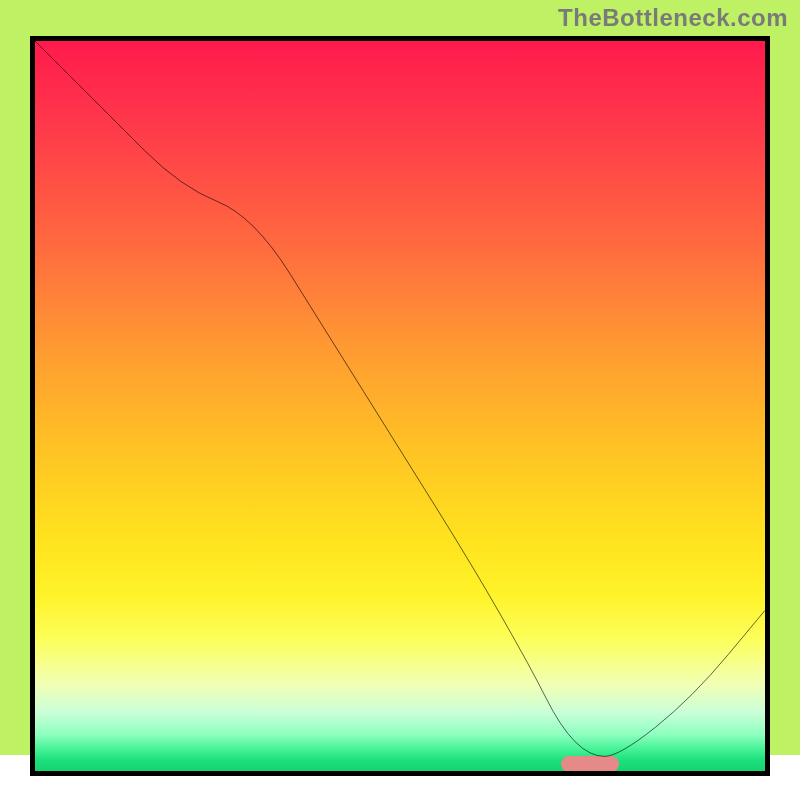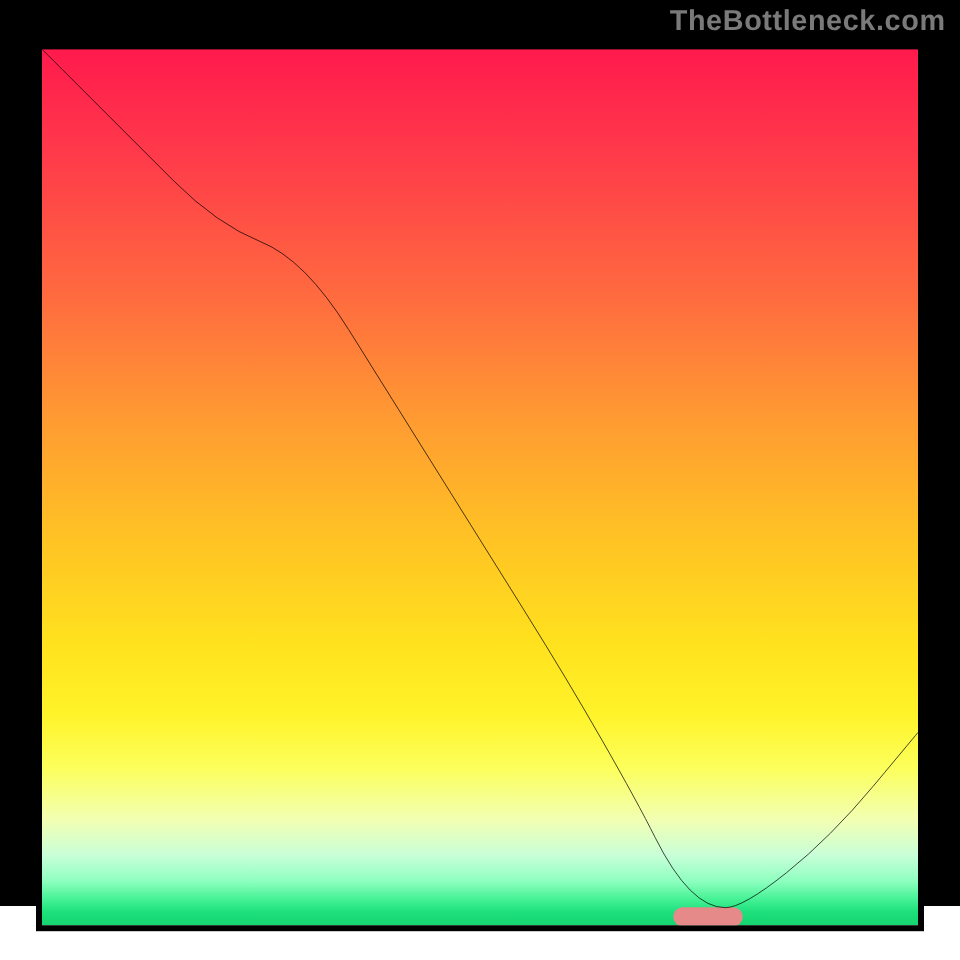--- a/index.html
+++ b/index.html
@@ -8,21 +8,21 @@
     width: 800px;
     height: 800px;
     background: #ffffff;
     font-family: Arial, Helvetica, sans-serif;
     overflow: hidden;
   }
   .outer {
     position: relative;
     width: 800px;
     height: 755px;
-    background: #000000;
+    background: #bef264;
   }
   .attribution {
     position: absolute;
     top: 4px;
     right: 12px;
     font-size: 24px;
     font-weight: 600;
     letter-spacing: 0.5px;
     color: #7a7a7a;
   }

